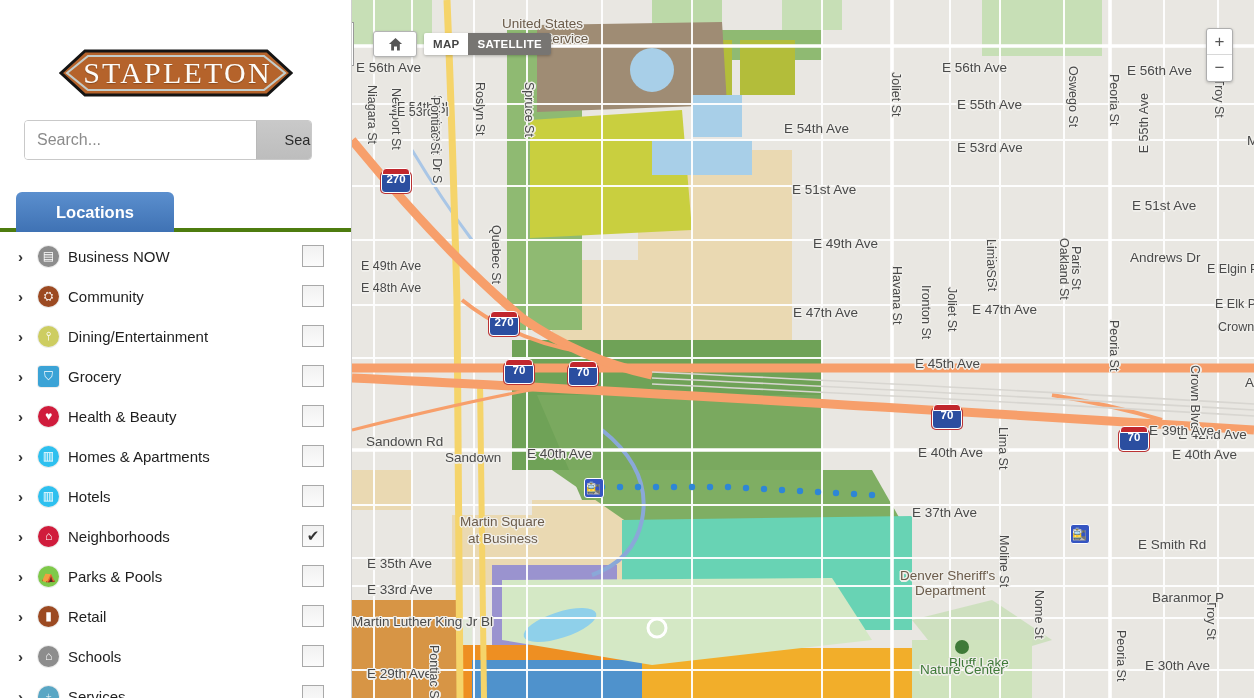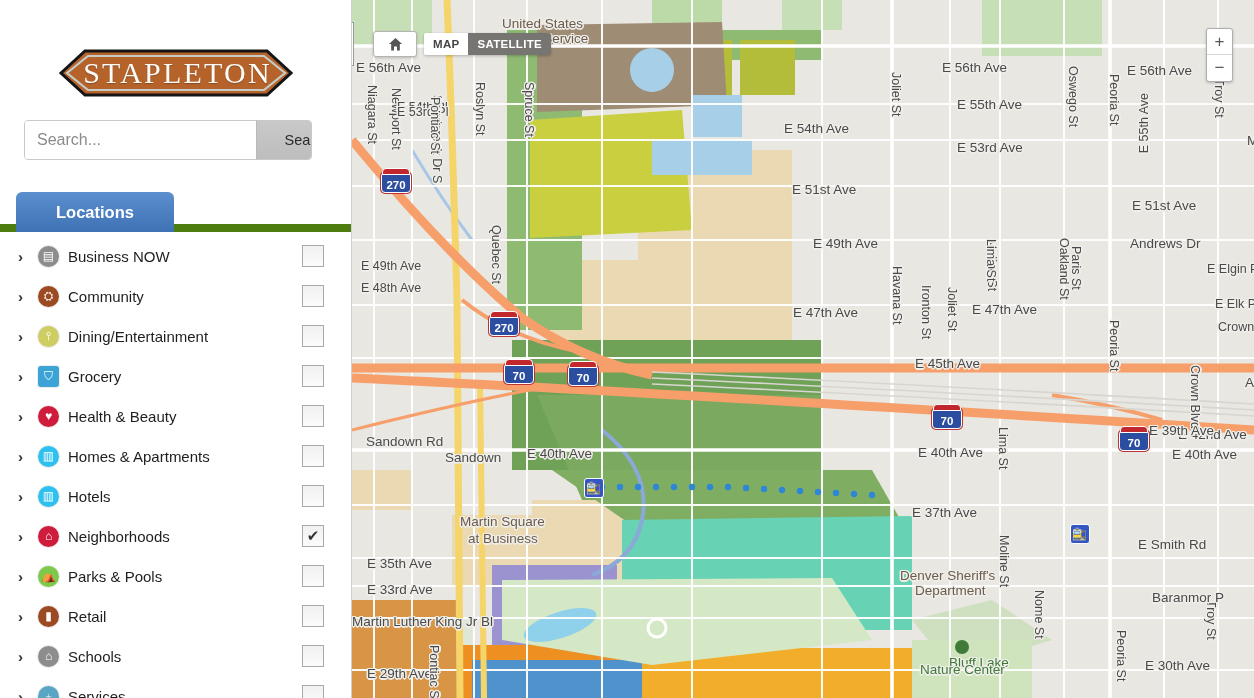--- a/index.html
+++ b/index.html
@@ -65,21 +65,21 @@
     font-size: 14.5px;
     font-family: "Liberation Sans", sans-serif;
     cursor: pointer;
   }
 
   
   .tabs {
     margin-top: 32px;
     display: flex;
     height: 40px;
-    border-bottom: 8px solid #4d7c0f;
+    border-bottom: 4px solid #4d7c0f;
     padding-left: 16px;
   }
   .tab {
     width: 158px; height: 40px;
     display: flex; align-items: center; justify-content: center;
     font-size: 16.5px;
     cursor: pointer;
     border-radius: 6px 6px 0 0;
   }
   .tab.active {
@@ -163,21 +163,21 @@
 
   
   .shield {
     position: absolute;
     width: 30px; height: 21px;
     background: #2b4ea0;
     border: 1.5px solid #ffffff;
     border-radius: 4px;
     color: #fff;
     font-size: 11.5px; font-weight: bold;
-    display: flex; align-items: flex-end; justify-content: center;
+    display: flex; justify-content: center;
     padding-bottom: 1px;
     box-shadow: 0 0 0 1px #b33;
   }
   .shield .cap { position: absolute; top: -5px; left: 0; right: 0; height: 7px; background:#c1272d; border-radius: 4px 4px 0 0; border:1.5px solid #fff;}
   .transit {
     position: absolute;
     width: 20px; height: 20px;
     background: #3555c2;
     border: 1.5px solid #fff;
     border-radius: 3px;
@@ -519,21 +519,21 @@
         <div class="map-lbl vert" style="left: 567px; top: 285px;">Ironton St</div>
         <div class="map-lbl vert" style="left: 593px; top: 287px;">Joliet St</div>
         <div class="map-lbl vert" style="left: 633px; top: 239px;">Moline St</div>
         <div class="map-lbl vert" style="left: 705px; top: 238px;">Oakland St</div>
         <div class="map-lbl vert" style="left: 717px; top: 246px;">Paris St</div>
         <div class="map-lbl vert" style="left: 632px; top: 239px;">Lima St</div>
         <div class="map-lbl big" style="left: 441px; top: 305px;">E 47th Ave</div>
         <div class="map-lbl big" style="left: 620px; top: 302px;">E 47th Ave</div>
         <div class="map-lbl big" style="left: 563px; top: 356px;">E 45th Ave</div>
         <div class="map-lbl vert" style="left: 755px; top: 320px;">Peoria St</div>
-        <div class="map-lbl big" style="left: 778px; top: 236px;">Andrews Dr</div>
+        <div class="map-lbl big" style="left: 778px; top: 250px;">Andrews Dr</div>
         <div class="map-lbl " style="left: 855px; top: 262px;">E Elgin Pl</div>
         <div class="map-lbl " style="left: 863px; top: 297px;">E Elk Pl</div>
         <div class="map-lbl " style="left: 866px; top: 320px;">Crown Blvd</div>
         <div class="map-lbl vert" style="left: 836px; top: 365px;">Crown Blvd</div>
         <div class="map-lbl big" style="left: 14px; top: 434px;">Sandown Rd</div>
         <div class="map-lbl big" style="left: 93px; top: 450px;">Sandown</div>
         <div class="map-lbl big" style="left: 175px; top: 446px;">E 40th Ave</div>
         <div class="map-lbl big" style="left: 566px; top: 445px;">E 40th Ave</div>
         <div class="map-lbl big" style="left: 820px; top: 447px;">E 40th Ave</div>
         <div class="map-lbl big" style="left: 826px; top: 427px;">E 42nd Ave</div>

